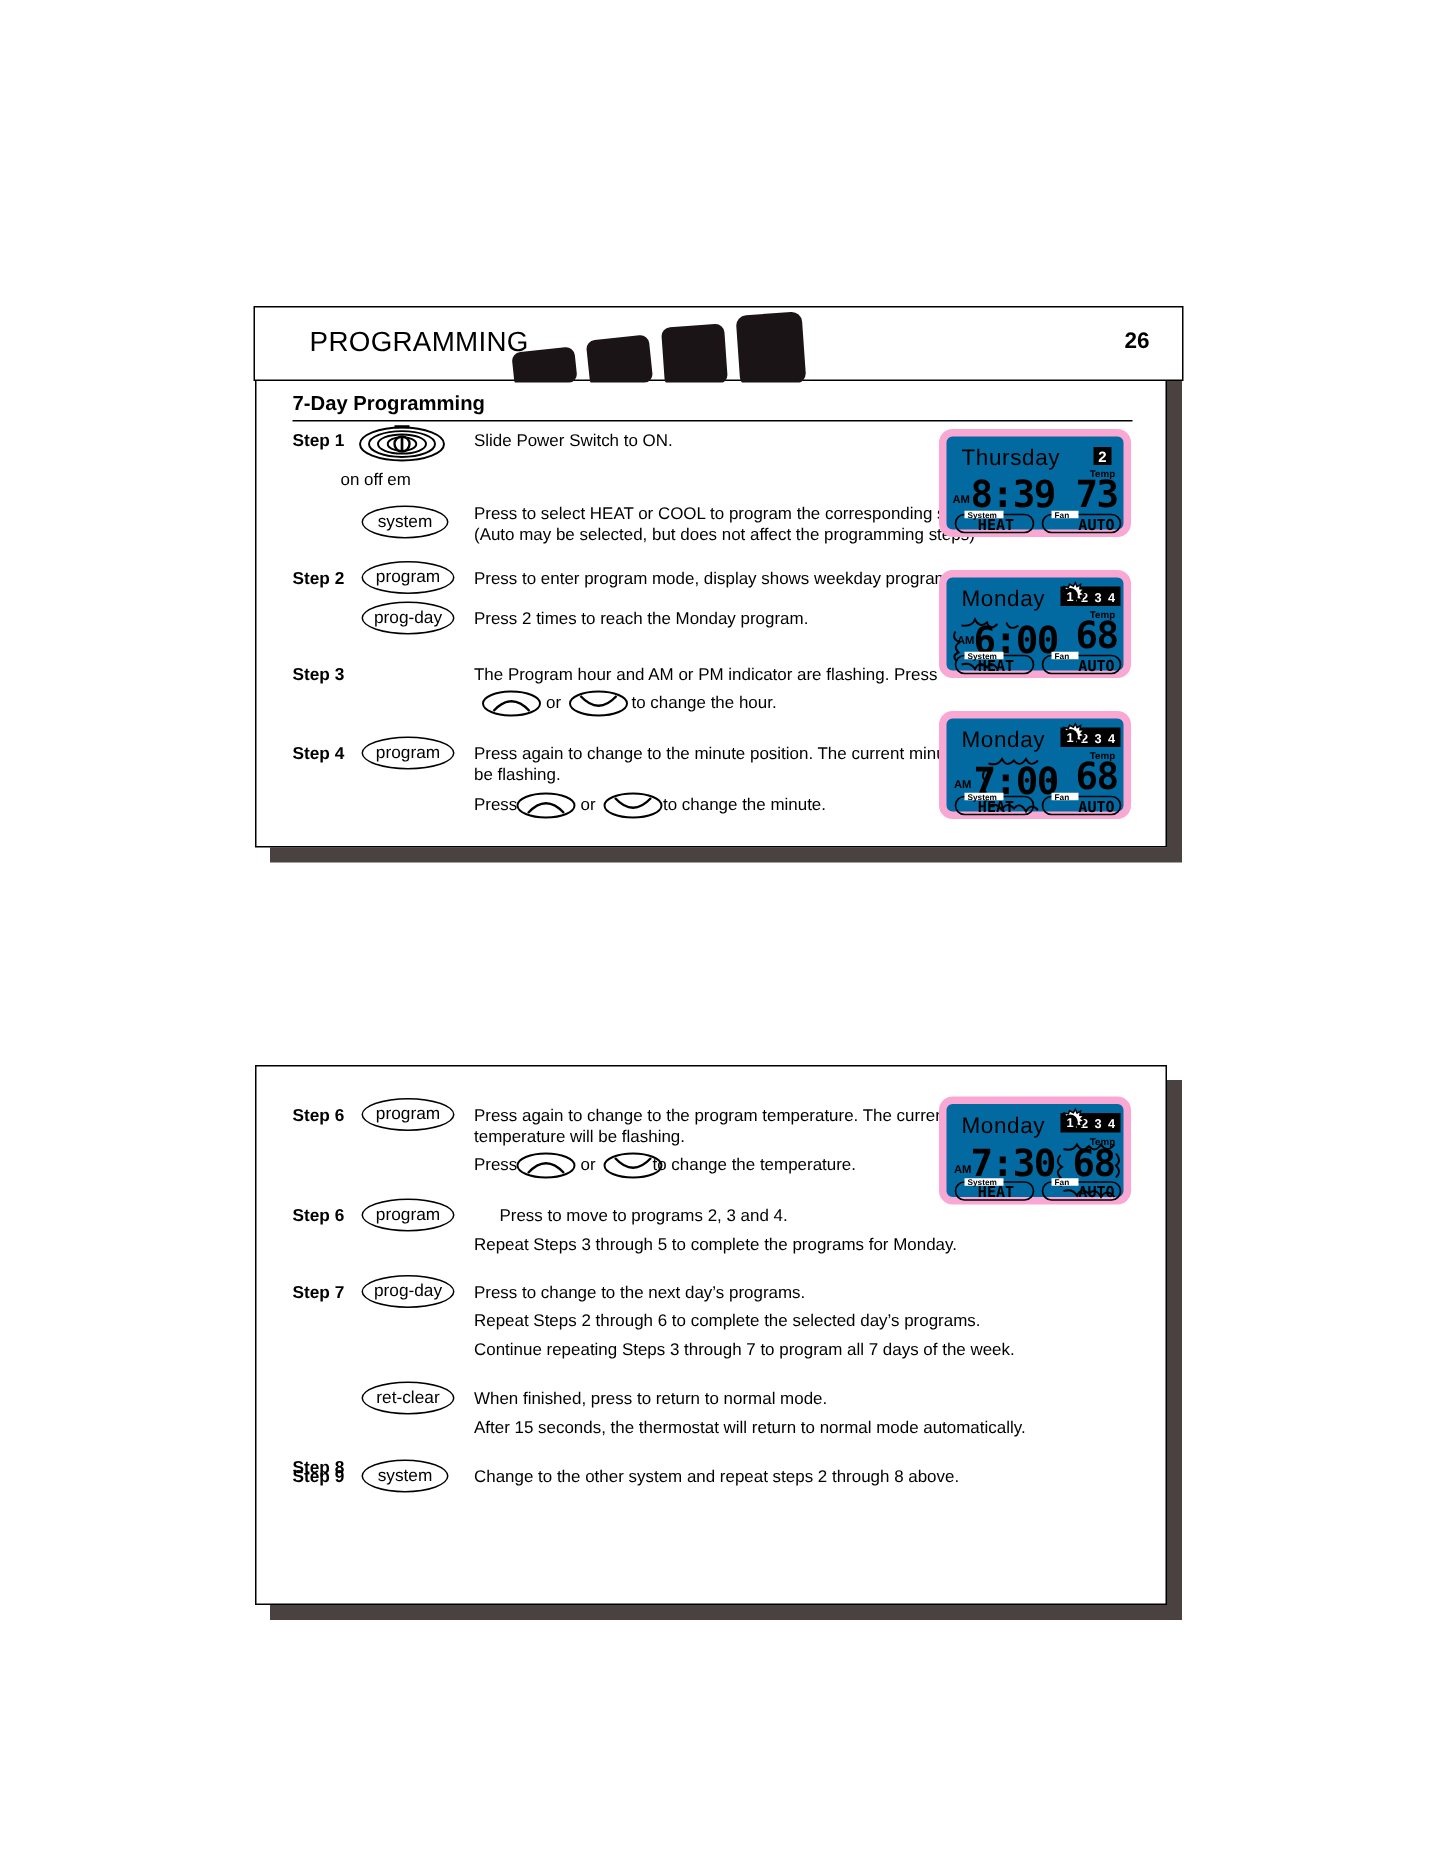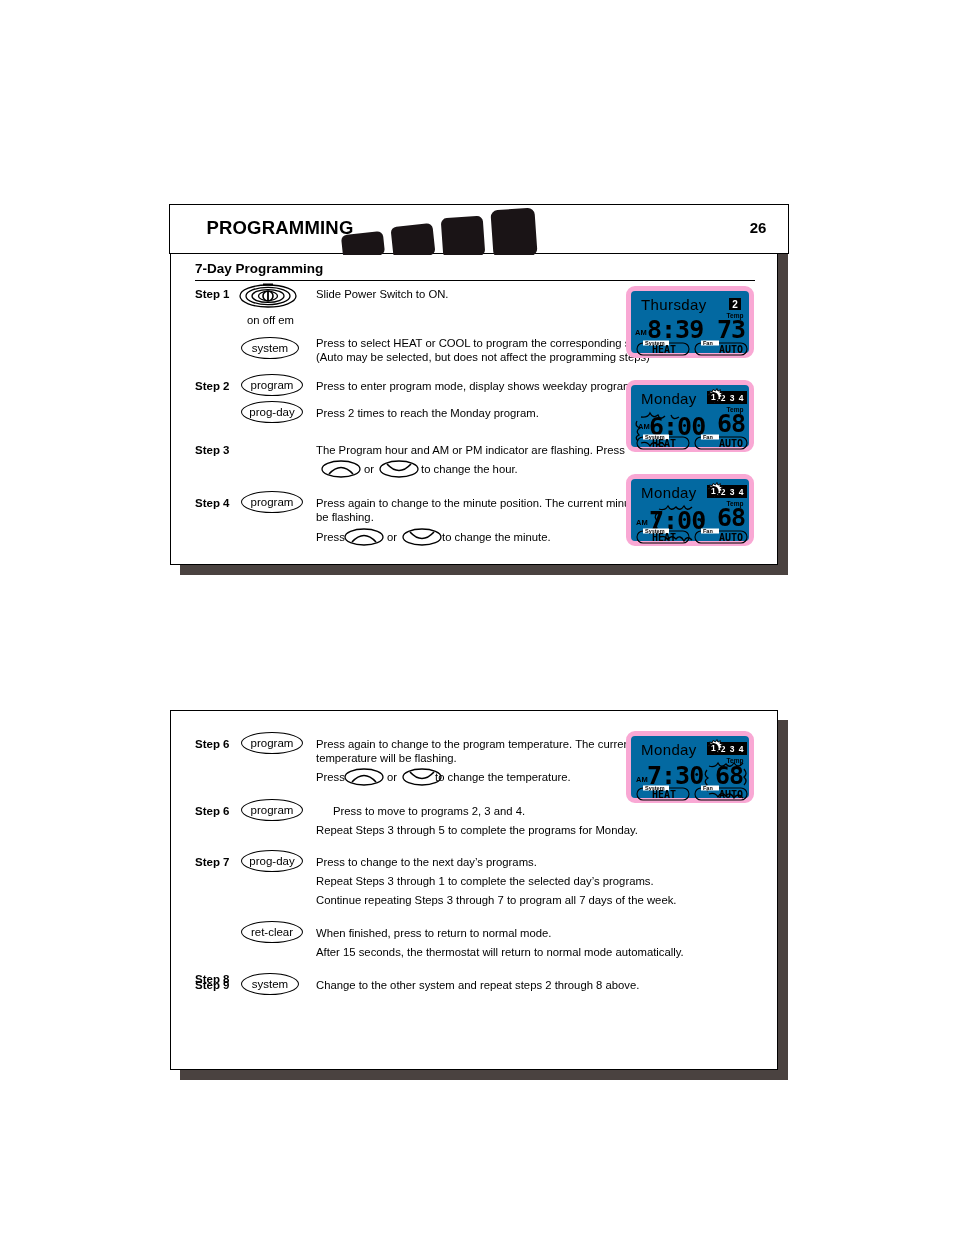--- a/index.html
+++ b/index.html
@@ -36,21 +36,21 @@
     height: 50px;
     border: 1.6px solid #000;
     background: #fff;
     overflow: visible;
   }
   .hdr-title {
     position: absolute;
     left: 36px;
     top: 12px;
     font-size: 18.5px;
-    font-weight: bold;
+    font-weight: normal;
     letter-spacing: .2px;
     color: #000;
   }
   .hdr-page {
     position: absolute;
     right: 22px;
     top: 14px;
     font-size: 15px;
     font-weight: bold;
     color: #000;
@@ -161,21 +161,21 @@
           <ellipse cx="29" cy="14" rx="28" ry="11"></ellipse>
           <ellipse cx="29" cy="14" rx="22" ry="8.6"></ellipse>
           <ellipse cx="29" cy="14" rx="16" ry="6.4"></ellipse>
           <ellipse cx="29" cy="14" rx="9.5" ry="4.6"></ellipse>
           <ellipse cx="29" cy="14" rx="5" ry="5" stroke-width="1.6"></ellipse>
           <line x1="29" y1="9.4" x2="29" y2="18.6" stroke-width="1.8"></line>
         </g>
         <rect x="24" y="1.5" width="10" height="2" fill="#000"></rect>
       </svg>
     </div>
-    <div class="power-legend" style="left:76px; top:108px;">on  off  em</div>
+    <div class="power-legend" style="left:56px; top:108px;">on  off  em</div>
 
     <div class="body-text" style="left:145px; top:81px; width:430px;">Slide Power Switch to ON.</div>
 
     <div class="btn-ellipse" style="left:70px; top:131px; width:58px; height:22px;">system</div>
 
     <div class="body-text" style="left:145px; top:130px; width:440px;">Press to select HEAT or COOL to program the corresponding system.
 (Auto may be selected, but does not affect the programming steps)</div>
 
     <div class="step-label" style="left:24px; top:174px;">Step 2</div>
 
@@ -353,21 +353,21 @@
     <div class="body-text" style="left:264px; top:59px;">to change the temperature.</div>
 
     <div class="step-label" style="left:24px; top:94px;">Step 6</div>
     <div class="btn-ellipse" style="left:70px; top:88px; width:62px; height:22px;">program</div>
     <div class="body-text" style="left:145px; top:93px; width:440px;padding-left:17px;">Press to move to programs 2, 3 and 4.</div>
     <div class="body-text" style="left:145px; top:112px; width:440px;">Repeat Steps 3 through 5 to complete the programs for Monday.</div>
 
     <div class="step-label" style="left:24px; top:145px;">Step 7</div>
     <div class="btn-ellipse" style="left:70px; top:139px; width:62px; height:22px;">prog-day</div>
     <div class="body-text" style="left:145px; top:144px; width:450px;">Press to change to the next day’s programs.</div>
-    <div class="body-text" style="left:145px; top:163px; width:450px;">Repeat Steps 3 through 1 to complete the selected day’s programs.</div>
+    <div class="body-text" style="left:145px; top:163px; width:450px;">Repeat Steps 2 through 6 to complete the selected day’s programs.</div>
     <div class="body-text" style="left:145px; top:182px; width:460px;">Continue repeating Steps 3 through 7 to program all 7 days of the week.</div>
 
     <div class="step-label" style="left:24px; top:216px;margin-top:46px;">Step 8</div>
     <div class="btn-ellipse" style="left:70px; top:210px; width:62px; height:22px;">ret-clear</div>
     <div class="body-text" style="left:145px; top:215px; width:450px;">When finished, press to return to normal mode.</div>
     <div class="body-text" style="left:145px; top:234px; width:460px;">After 15 seconds, the thermostat will return to normal mode automatically.</div>
 
     <div class="step-label" style="left:24px; top:268px;">Step 9</div>
     <div class="btn-ellipse" style="left:70px; top:262px; width:58px; height:22px;">system</div>
     <div class="body-text" style="left:145px; top:267px; width:450px;">Change to the other system and repeat steps 2 through 8 above.</div>

